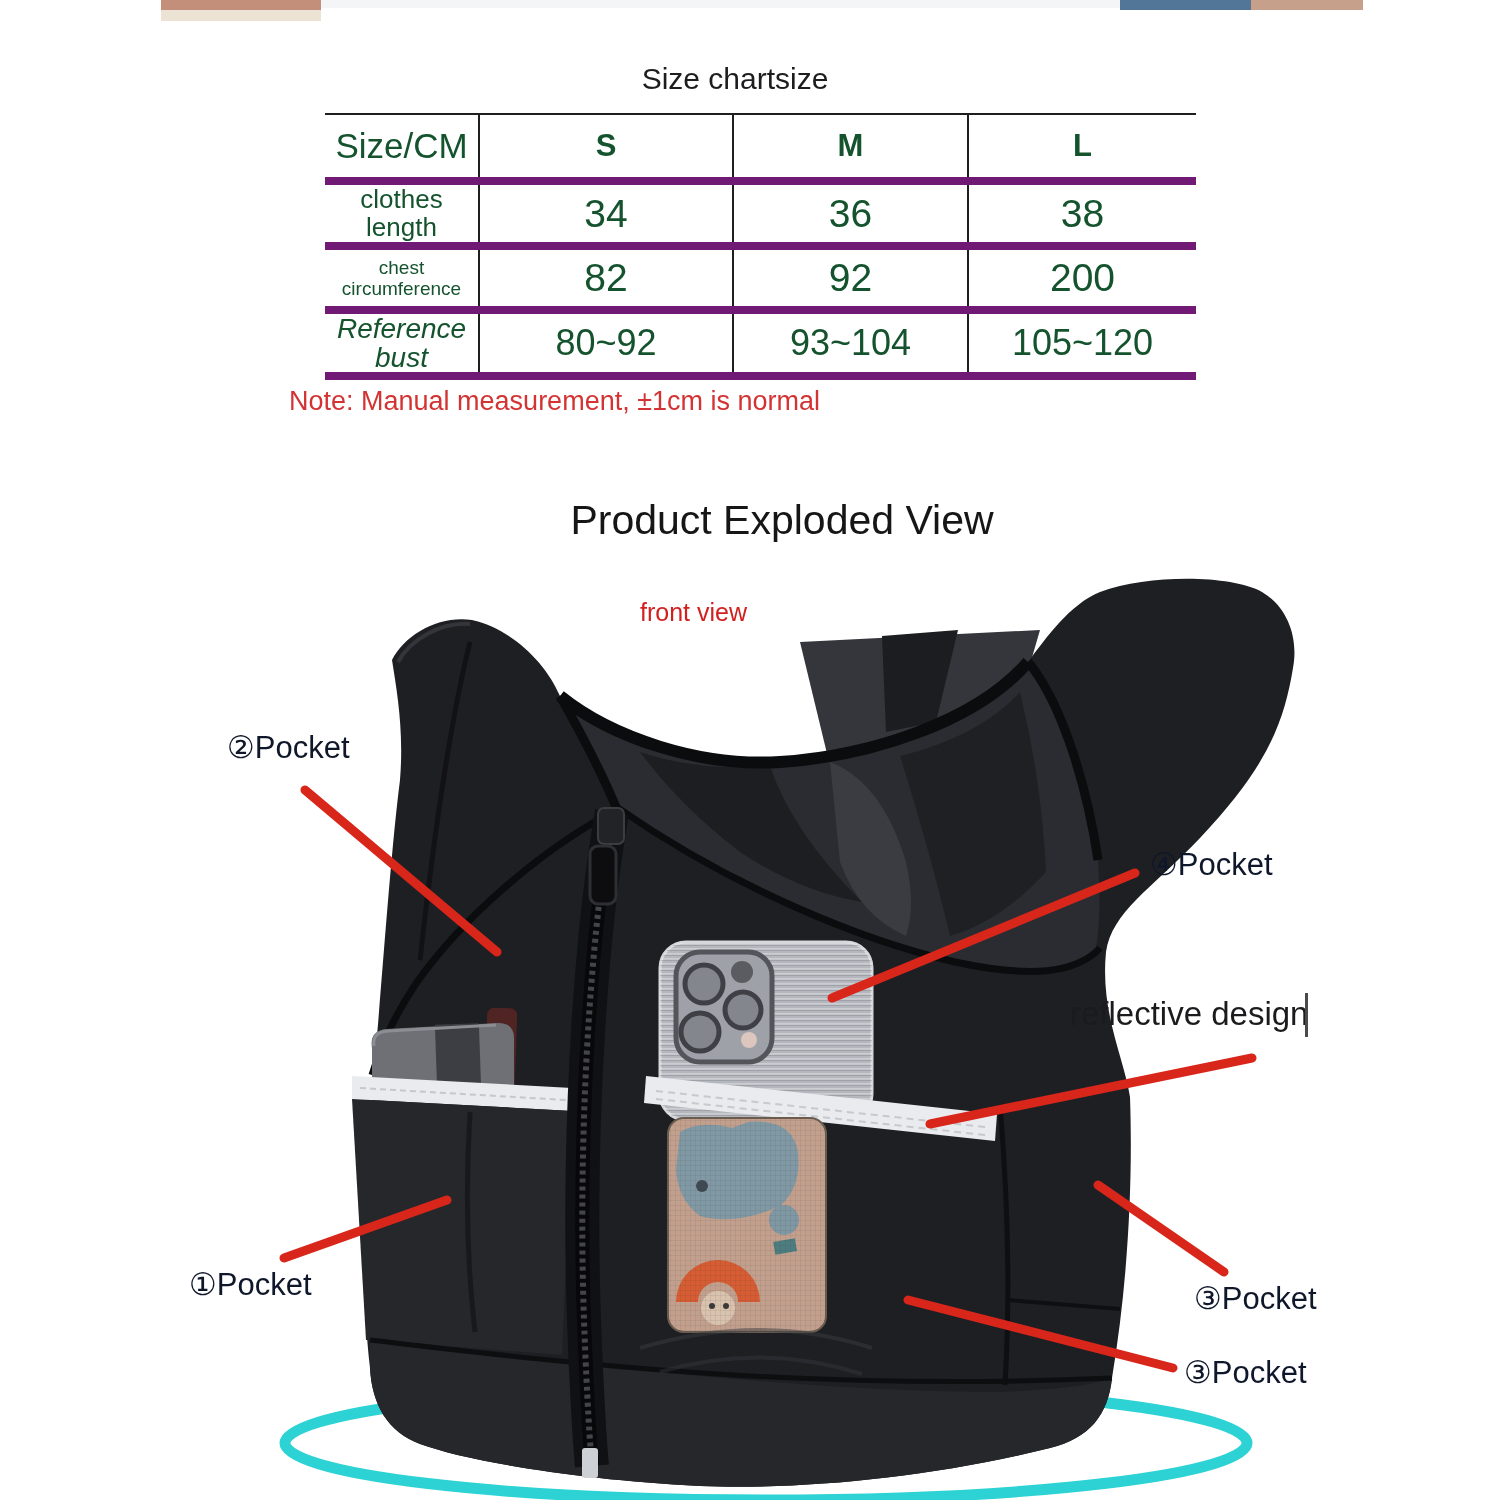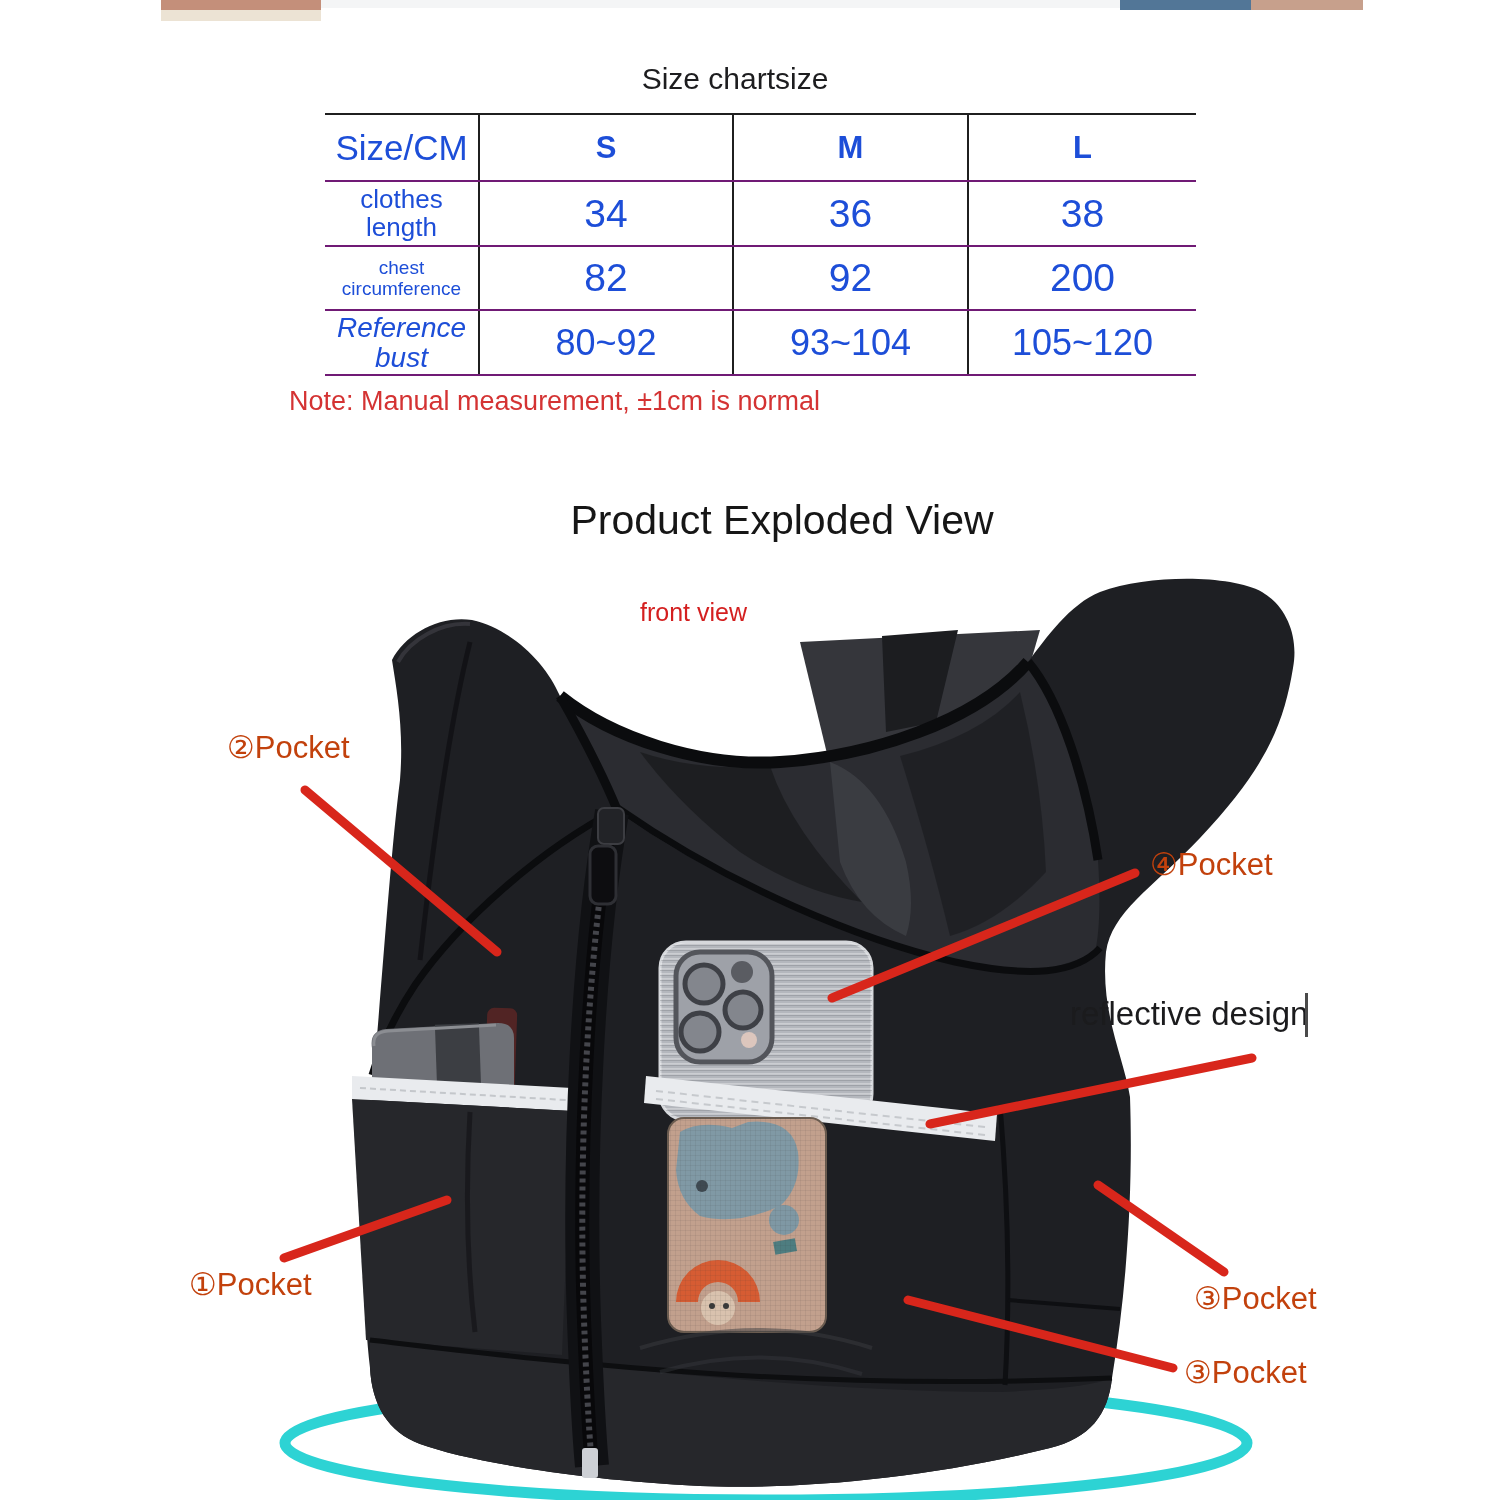--- a/index.html
+++ b/index.html
@@ -13,22 +13,22 @@
   .strip.s2{left:161px;top:10px;height:11px;width:160px;background:#ece3d4;}
   .strip.s3{left:321px;width:799px;height:8px;background:#f4f5f6;}
   .strip.s4{left:1120px;width:131px;background:#527697;}
   .strip.s5{left:1251px;width:112px;background:#c7a08c;}
 
   
   .chart-title{position:absolute;top:62px;left:0;width:1470px;text-align:center;
     font-size:30px;color:#1d1d1f;}
   table.size-table{position:absolute;left:325px;top:113px;border-collapse:collapse;
     table-layout:fixed;width:865px;}
-  .size-table td{border-bottom:2px solid #701a75;text-align:center;vertical-align:middle;
-    padding:0;color:#1d4ed8;overflow:visible;}
+  .size-table td{border-bottom:8px solid #701a75;text-align:center;vertical-align:middle;
+    padding:0;color:#14532d;overflow:visible;}
   .size-table tr.hdr td{border-top:2px solid #1f1f1f;}
   .size-table td + td{border-left:2px solid #1f1f1f;}
   .size-table .c0{width:153px;}.size-table .c1{width:252px;}
   .size-table .c2{width:233px;}.size-table .c3{width:227px;}
   .size-table tr.hdr{height:67px;}.size-table tr.r1{height:65px;}
   .size-table tr.r2{height:64px;}.size-table tr.r3{height:65px;}
   .th-size{font-size:35px;color:#1b1b1d;}
   .col-letter{font-size:31px;font-weight:bold;color:#161618;}
   .val{font-size:39px;color:#414144;}
   .val.small{font-size:36px;}
@@ -36,21 +36,21 @@
   .lbl2{font-size:19px;line-height:1.12;color:#2c2c2e;text-align:left;padding-left:37px;}
   .lbl3{font-size:28px;line-height:1.04;color:#2c2c2e;text-align:left;padding-left:2px;font-style:italic;}
   .note{position:absolute;left:289px;top:386px;font-size:27px;color:#d43333;}
 
   
   .ev-title{position:absolute;left:0;top:497px;width:1564px;text-align:center;
     font-size:41px;color:#161616;}
   .ev-sub{position:absolute;left:640px;top:598px;font-size:25px;color:#d41f1f;}
 
   
-  .ann{position:absolute;font-size:31px;color:#c2410c;white-space:nowrap;}
+  .ann{position:absolute;font-size:31px;color:#0f172a;white-space:nowrap;}
   .ann.dark{color:#1b1b1d;font-size:33px;}
   .cursor-bar{position:absolute;left:1305px;top:993px;width:3px;height:44px;background:#4a4a4a;}
 
   
   .vest-svg{position:absolute;left:0;top:0;width:1500px;height:1500px;}
 </style>
 </head>
 <body>
 
 <div>

